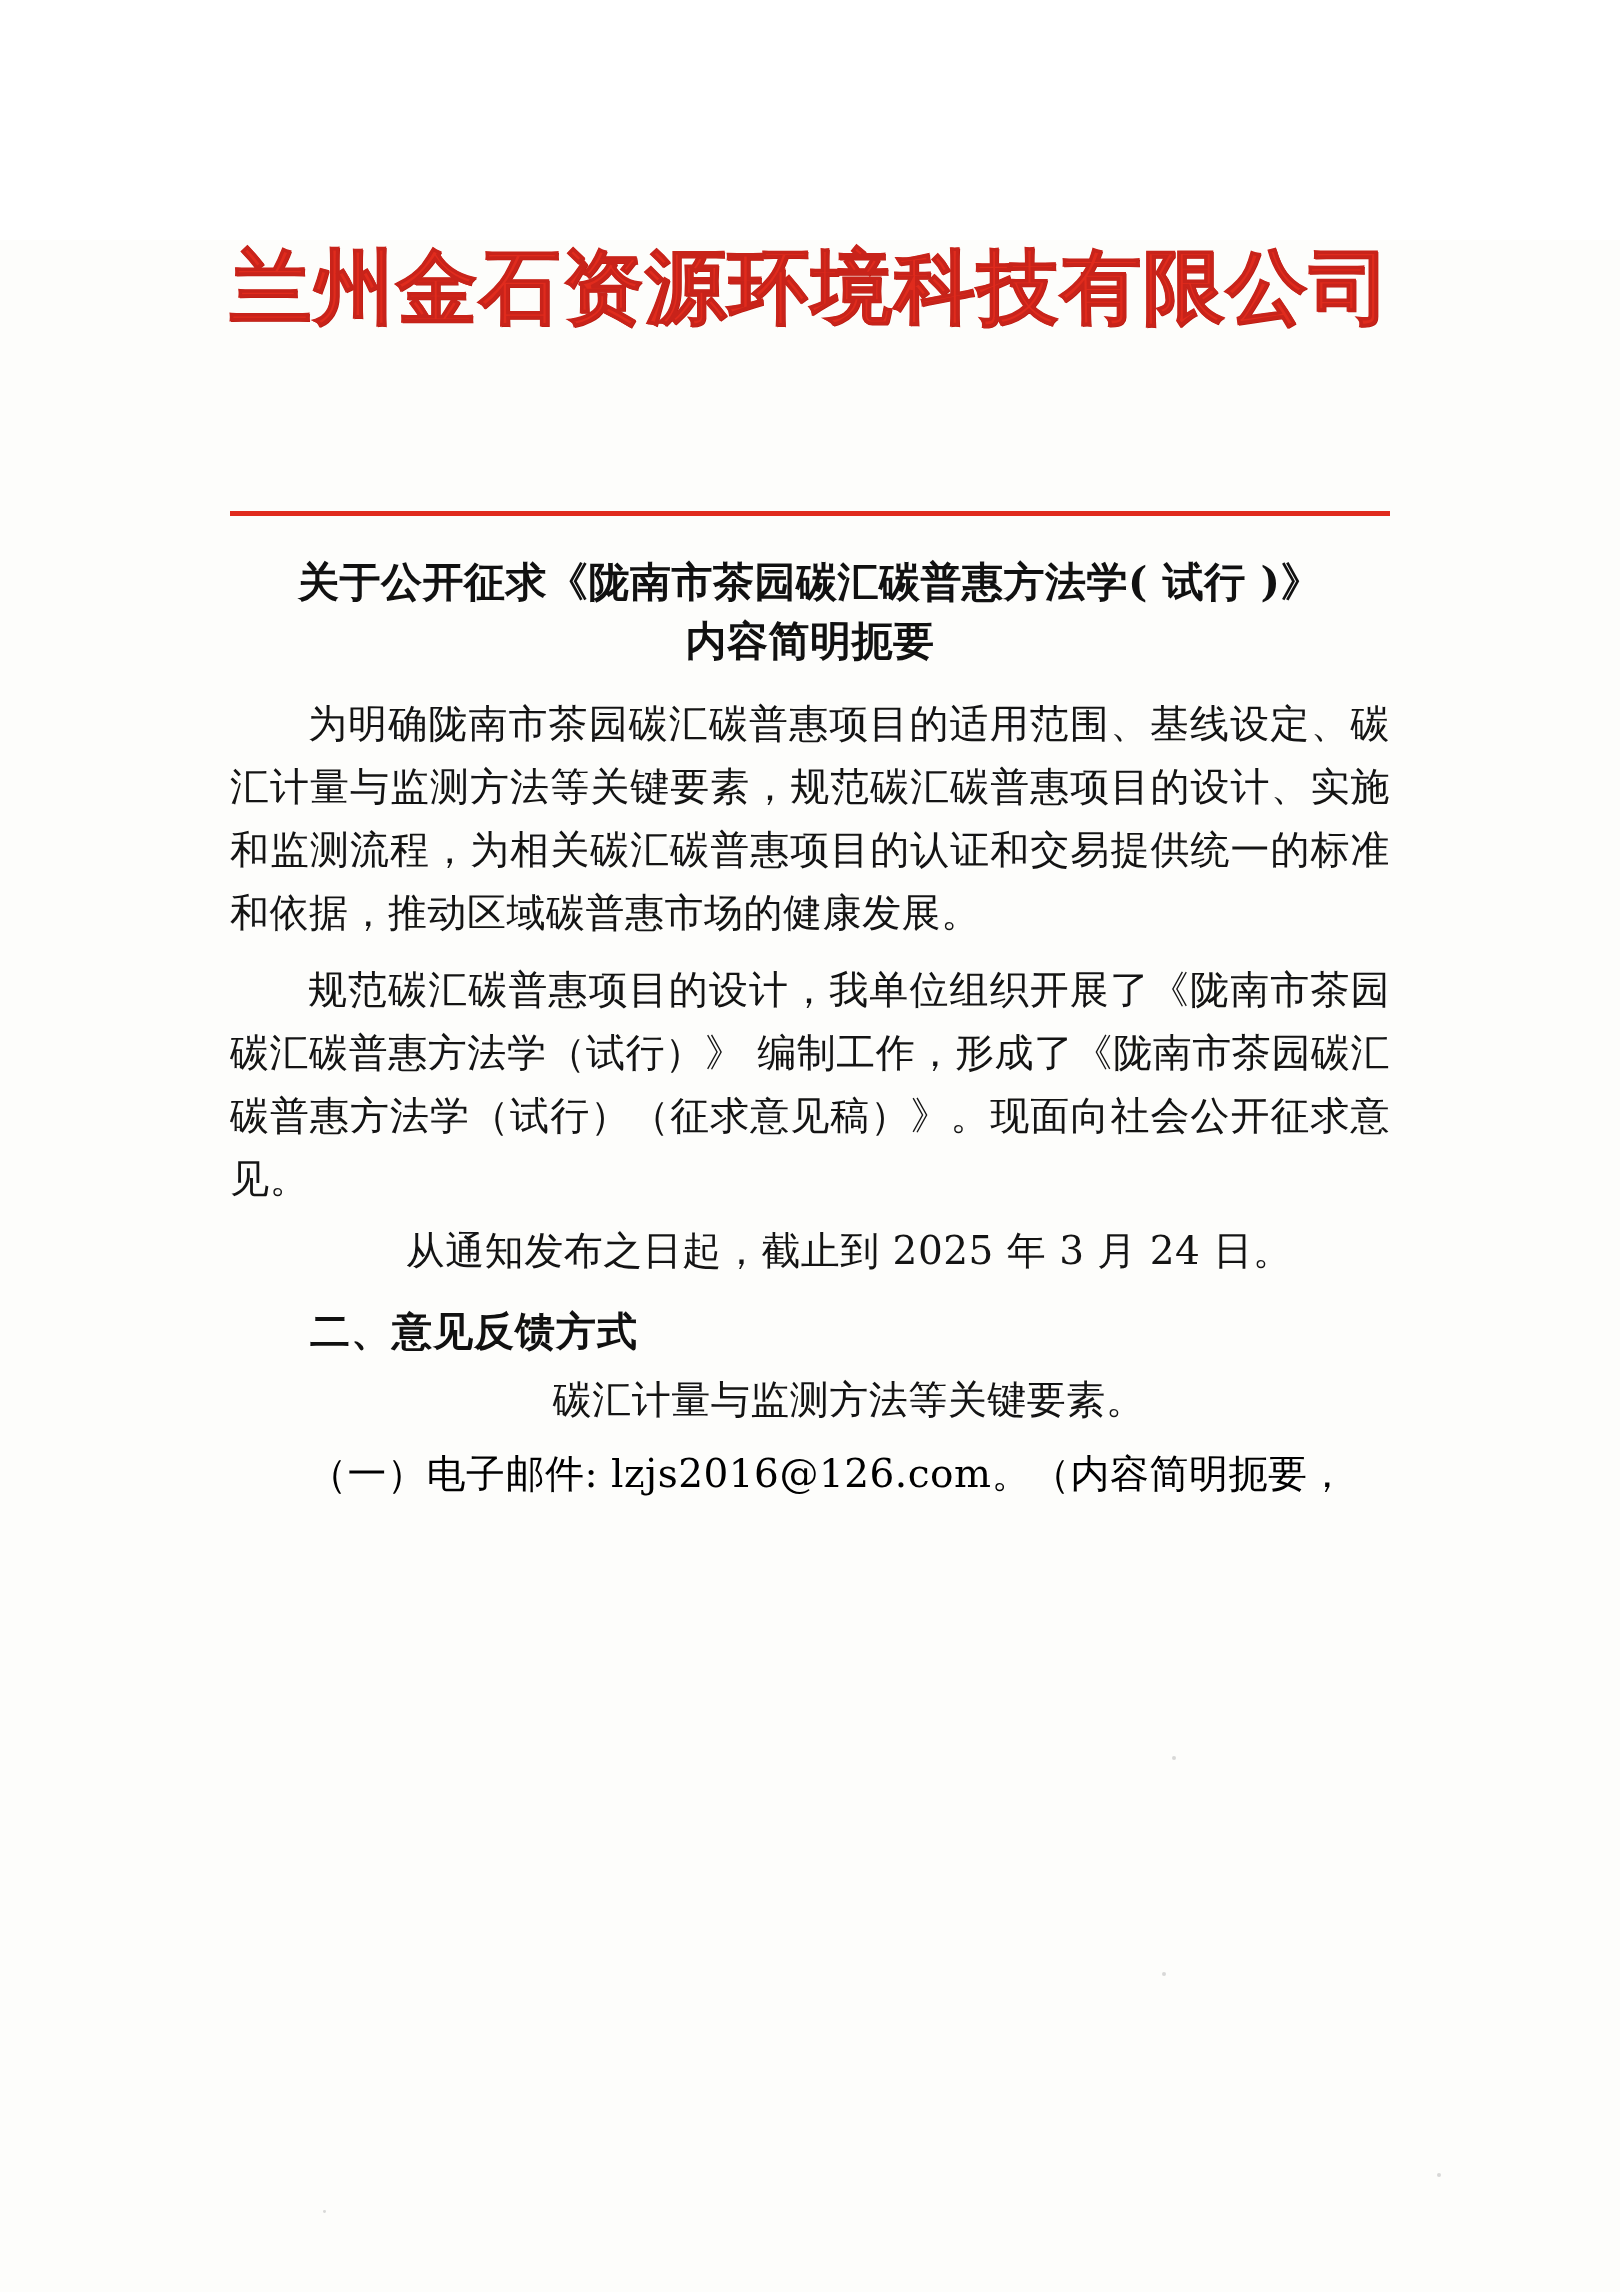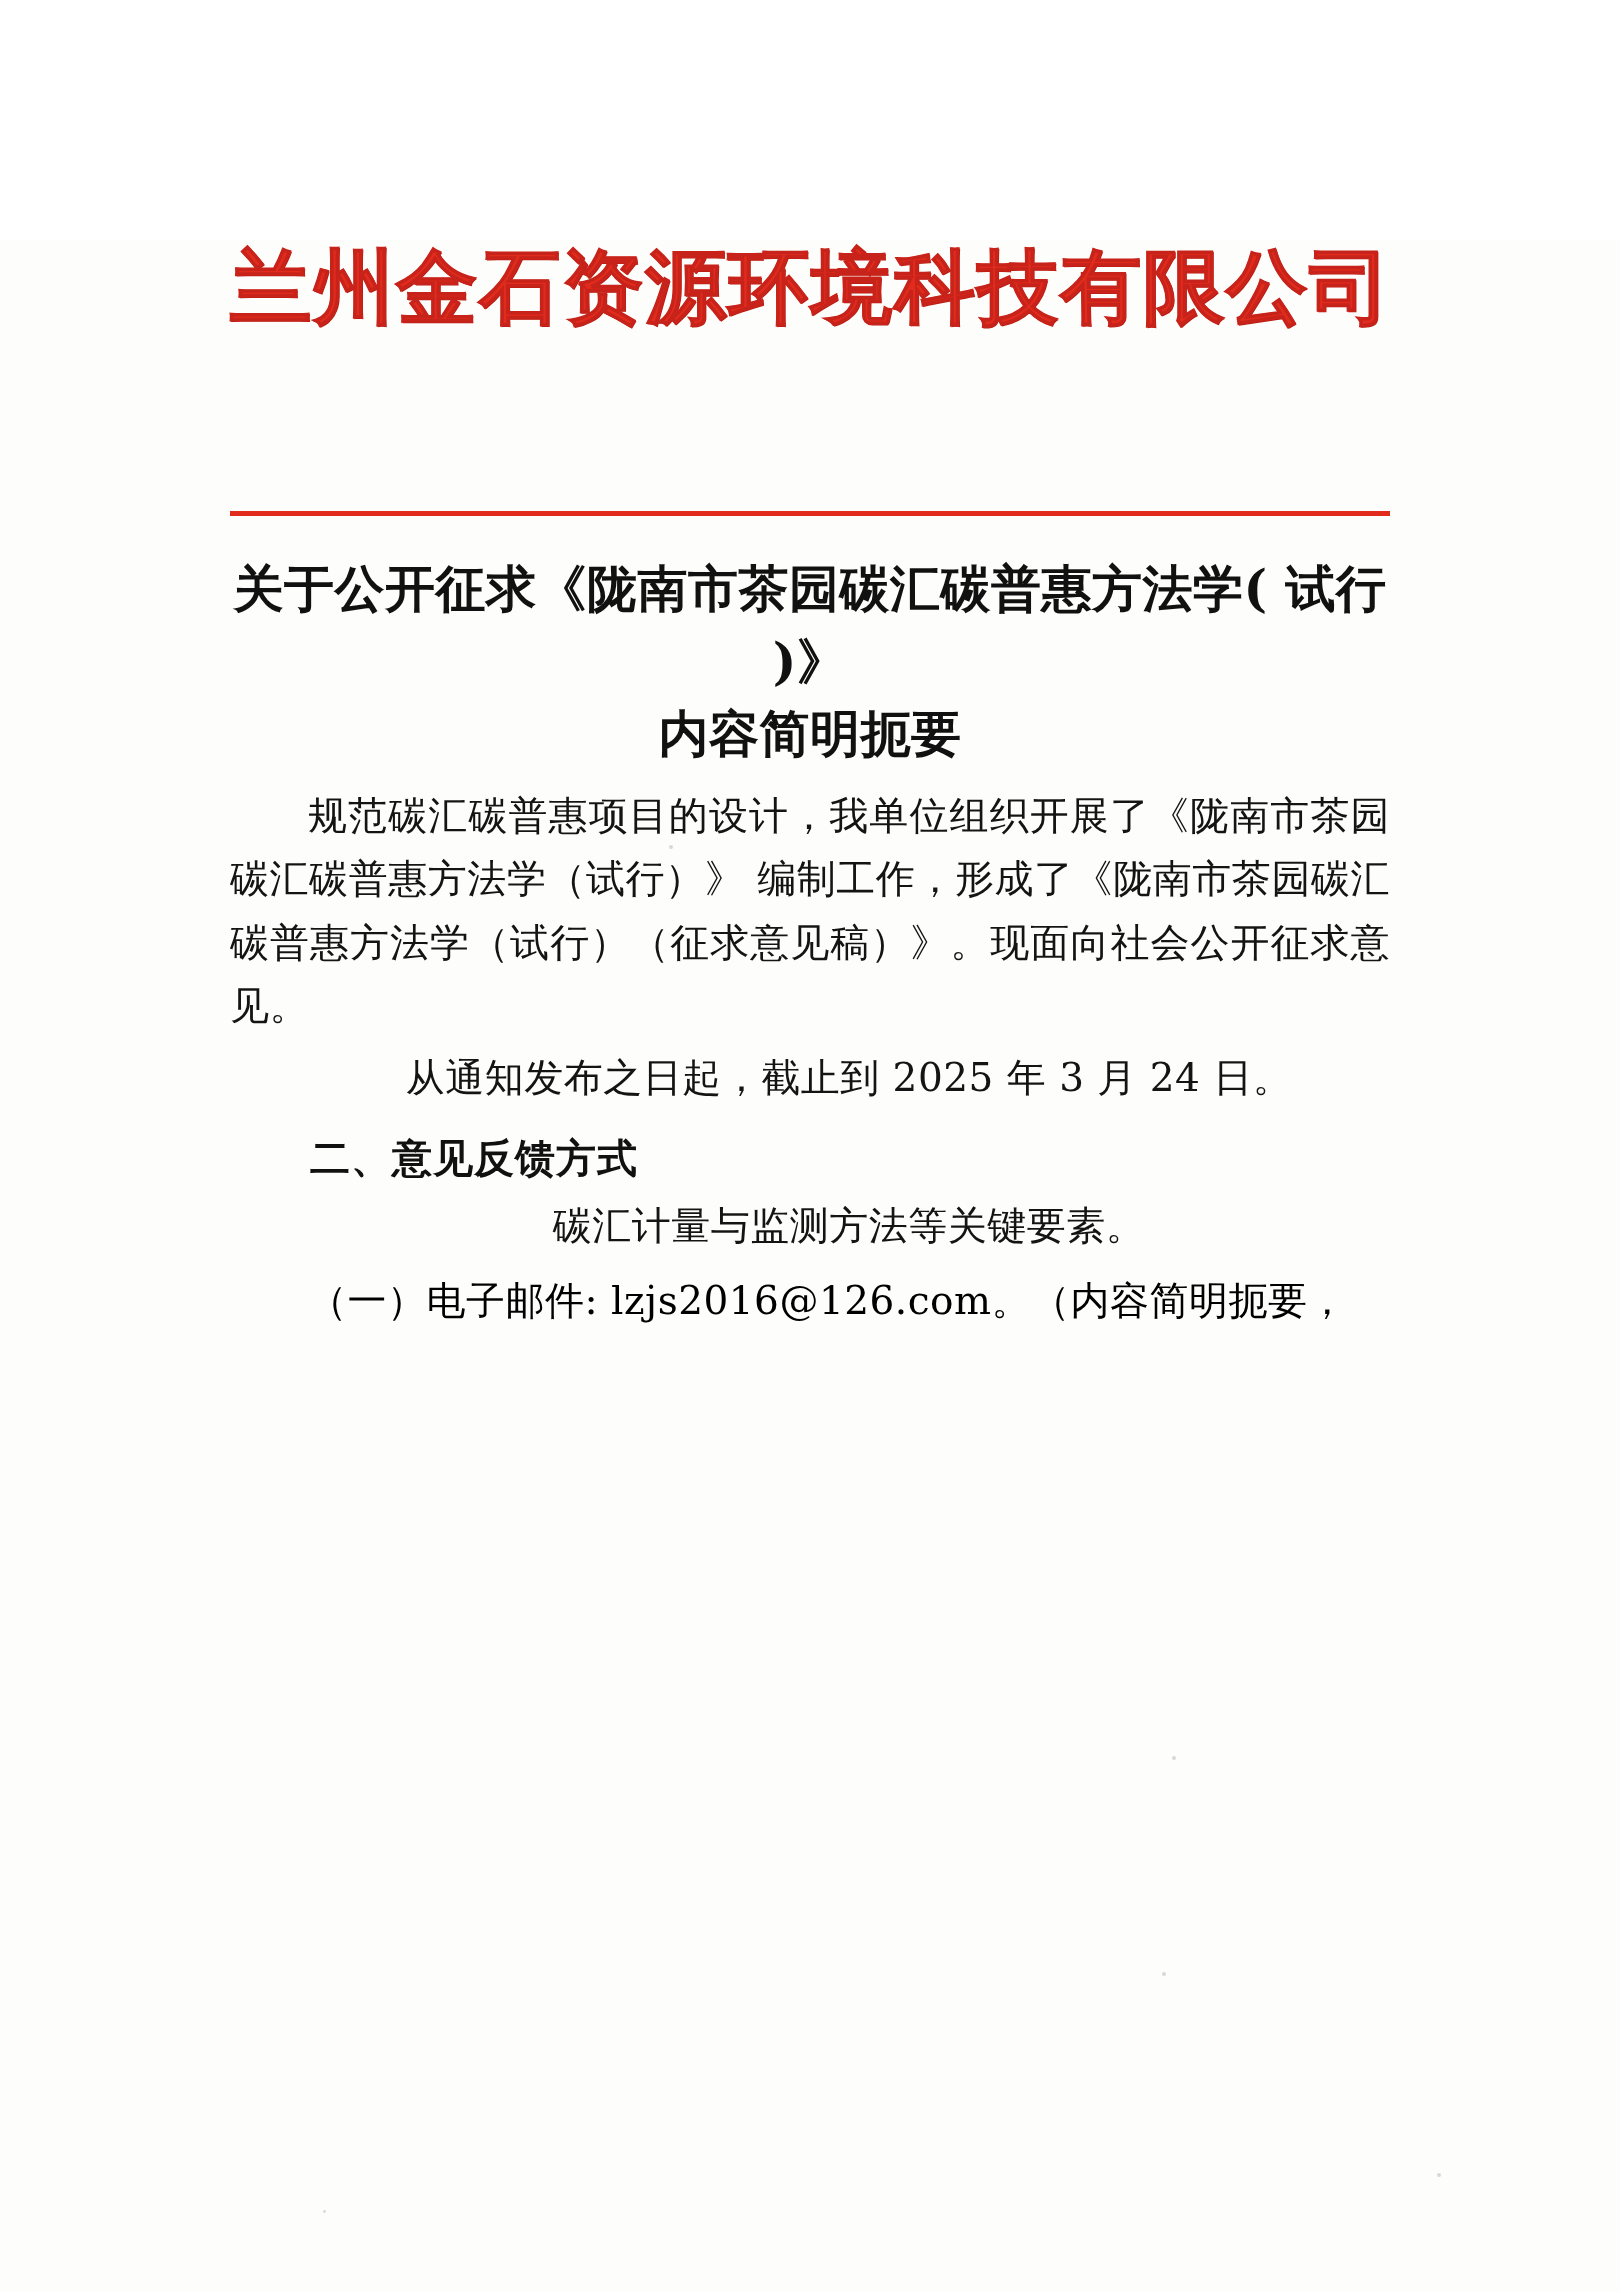--- a/index.html
+++ b/index.html
@@ -46,21 +46,21 @@
     height: 4.9px;
     background: #e02b1d;
     width: 100%;
   }
 
   
   .doc-title {
     margin-top: 37px;
     text-align: center;
     font-weight: bold;
-    font-size: 50px;
+    font-size: 41px;
     line-height: 1.45;
     letter-spacing: 0.5px;
     color: #111;
   }
   .doc-title .line2 {
     display: block;
   }
 
   p.para {
     font-size: 39px;
@@ -118,20 +118,21 @@
     <div class="letterhead-title">兰州金石资源环境科技有限公司</div>
   </div>
 
   <div class="letterhead-rule"></div>
 
   <div class="doc-title">
     <span>关于公开征求《陇南市茶园碳汇碳普惠方法学( 试行 )》</span>
     <span class="line2">内容简明扼要</span>
   </div>
 
+  <p class="para first">为明确陇南市茶园碳汇碳普惠项目的适用范围、基线设定、碳汇计量与监测方法等关键要素，规范碳汇碳普惠项目的设计、实施和监测流程，为相关碳汇碳普惠项目的认证和交易提供统一的标准和依据，推动区域碳普惠市场的健康发展。</p>
   <p class="para">规范碳汇碳普惠项目的设计，我单位组织开展了《陇南市茶园碳汇碳普惠方法学（试行）》 编制工作，形成了《陇南市茶园碳汇碳普惠方法学（试行）（征求意见稿）》。现面向社会公开征求意见。</p>
 
   <p class="plain">从通知发布之日起，截止到 2025 年 3 月 24 日。</p>
 
   <h2 class="section">二、意见反馈方式</h2>
   <p class="plain">碳汇计量与监测方法等关键要素。</p>
 
   <p class="item">（一）电子邮件: lzjs2016@126.com。（内容简明扼要，</p>
 
   <div class="speck" style="left:669px;top:605px;width:3.9px;height:3.9px;"></div>

